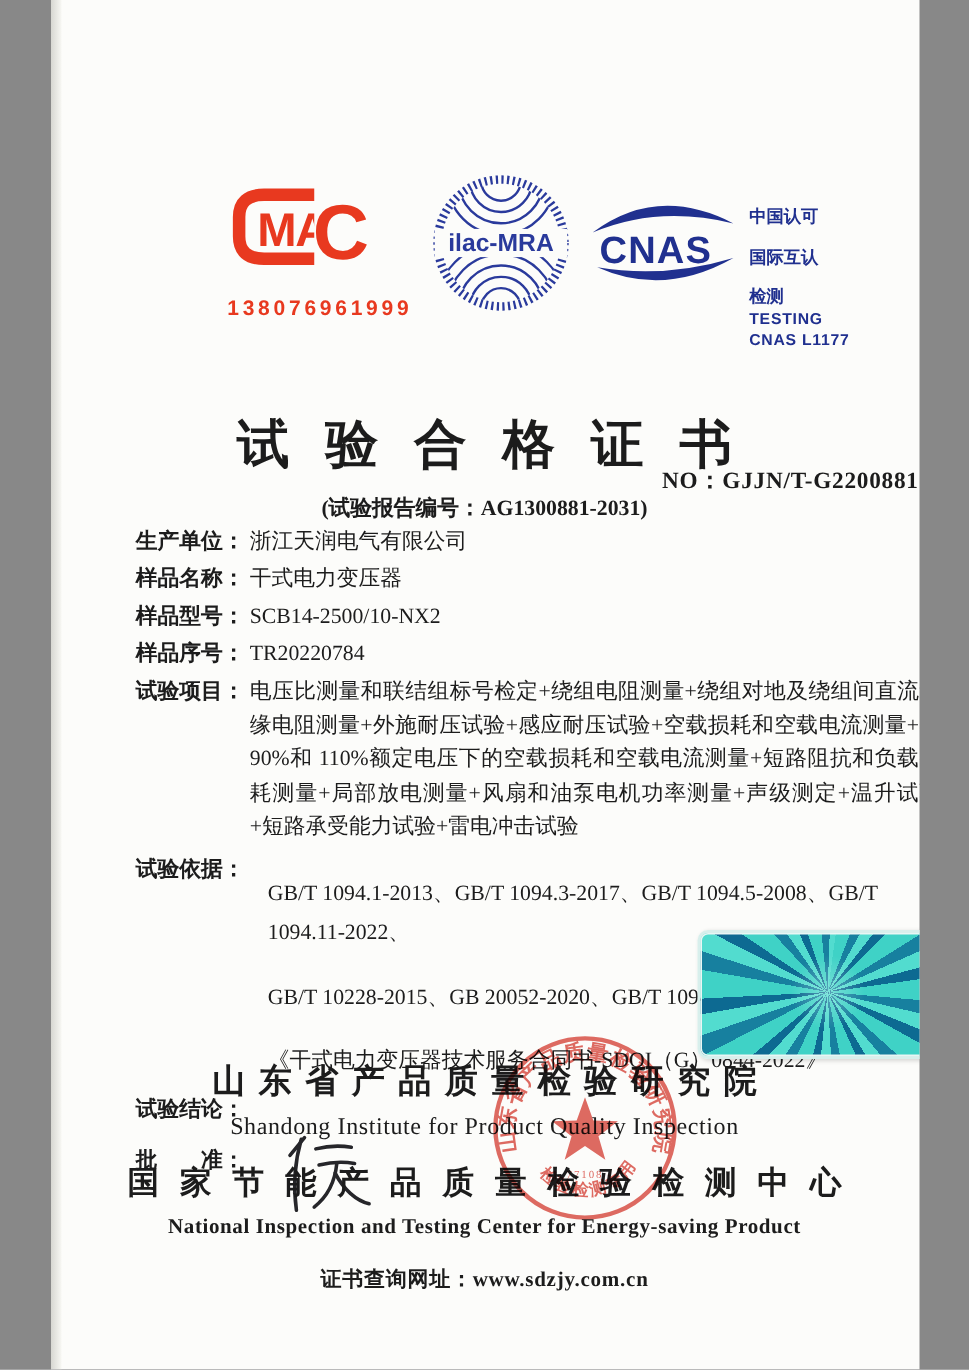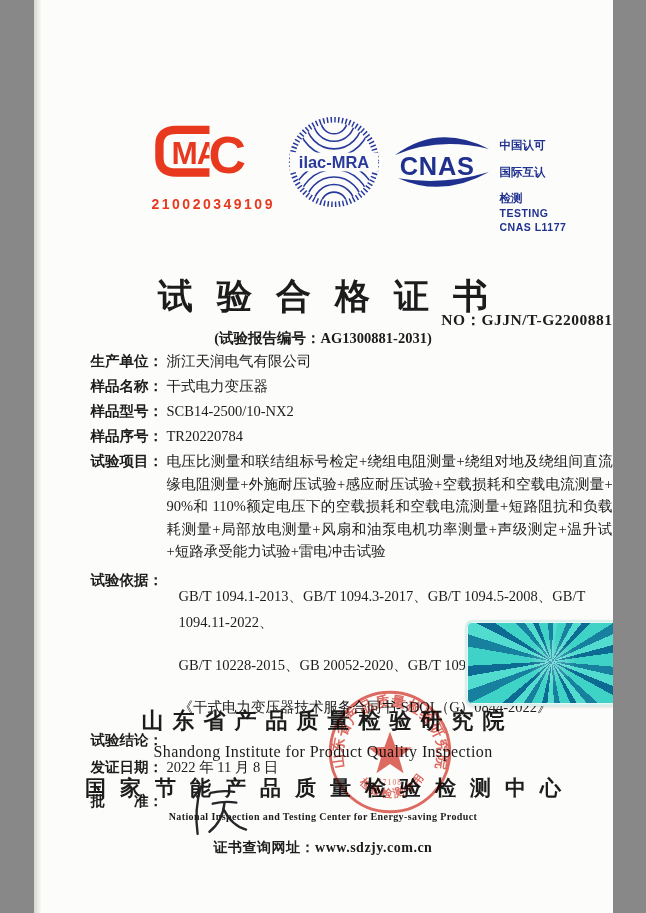--- a/index.html
+++ b/index.html
@@ -64,42 +64,42 @@
         #3fd2c6 0deg 13deg, #17809f 13deg 21deg,
         #52dccf 21deg 30deg, #0d6a92 30deg 37deg);
     box-shadow:0 0 0 1px #e9f6f4 inset, 1px 1px 3px rgba(0,0,0,.15);
   }
 
   
   .footer{position:absolute;left:0;top:706px;width:100%;text-align:center;}
   .cn1{font-size:22px;font-weight:bold;letter-spacing:9px;text-indent:9px;}
   .en1{font-size:16px;font-weight:normal;letter-spacing:.4px;margin-top:7px;}
   .cn2{font-size:21px;font-weight:bold;letter-spacing:14px;text-indent:14px;margin-top:13px;}
-  .en2{font-size:10px;font-weight:bold;letter-spacing:.4px;margin-top:9px;}
+  .en2{font-size:14px;font-weight:bold;letter-spacing:.4px;margin-top:9px;}
   .query{font-size:14px;font-weight:bold;margin-top:17px;letter-spacing:.5px;}
 
   
   .stamp{position:absolute;left:292px;top:688px;width:128px;height:128px;
     opacity:.82;mix-blend-mode:multiply;pointer-events:none;}
 </style>
 </head>
 <body>
 
 <div class="page">
 
   <div class="logos">
 
     <div class="cma-block">
       <svg width="102" height="68" viewBox="0 0 110 70">
         <path d="M72,9 H26 Q8,9 8,25 V39 Q8,55 26,55 H72" fill="none" stroke="#e8391f" stroke-width="9"></path>
         <text x="21" y="46" font-family="Liberation Sans, DejaVu Sans, sans-serif" font-size="34" font-weight="bold" fill="#e8391f" letter-spacing="-1">MA</text>
         <rect x="62" y="2" width="46" height="66" fill="#fcfcfa"></rect>
         <text x="61" y="55" font-family="Liberation Sans, DejaVu Sans, sans-serif" font-size="56" font-weight="bold" fill="#e8391f">C</text>
       </svg>
-      <div class="cma-number">210020349109</div>
+      <div class="cma-number">138076961999</div>
     </div>
 
     <div class="ilac-block">
       <svg width="94" height="94" viewBox="0 0 100 100">
         <defs>
             <clipPath id="ilacClip">
               <circle cx="50" cy="50" r="42"></circle>
             </clipPath>
           </defs>
         <circle cx="50" cy="50" r="45" fill="none" stroke="#2a3a9c" stroke-width="6" stroke-dasharray="1.6 2.4"></circle>
@@ -172,24 +172,20 @@
         <div class="basis-line">GB/T 1094.1-2013、GB/T 1094.3-2017、GB/T 1094.5-2008、GB/T 1094.11-2022、</div>
         <div class="basis-line">GB/T 10228-2015、GB 20052-2020、GB/T 1094.10-2003、</div>
         <div class="basis-line">《干式电力变压器技术服务合同书-SDQI（G）0844-2022》</div>
       </span>
     </div>
 
     <div class="row r-concl">
       <span class="lab">试验结论：</span>
     </div>
 
-    <div class="row r-date">
-      <span class="lab">发证日期：</span>
-      <span class="val">2022 年 11 月 8 日</span>
-    </div>
 
     <div class="row r-appr">
       <span class="lab">批　　准：</span>
       <span class="sig-wrap" aria-label="信天">
         <svg width="72" height="56" viewBox="0 0 60 52">
           <g fill="none" stroke="#26262a" stroke-width="2.2" stroke-linecap="round">
             <path d="M8,16 L17,5"></path>
             <path d="M15,6 C11,20 10,36 12,50"></path>
             <path d="M24,12 C32,10 40,10 46,11"></path>
             <path d="M26,22 C34,20 42,20 48,21"></path>

